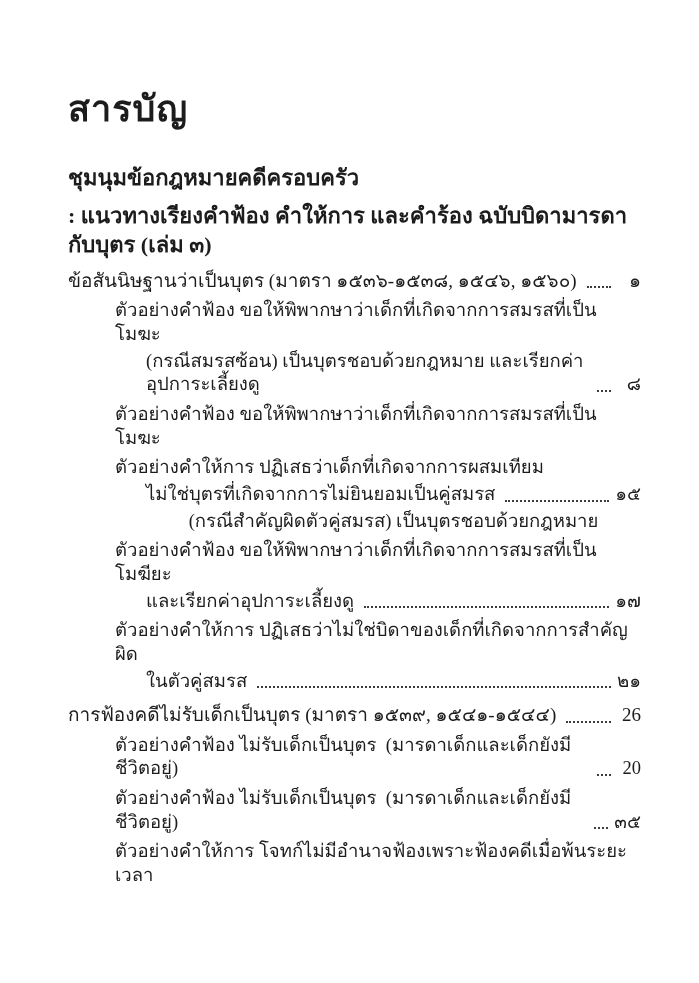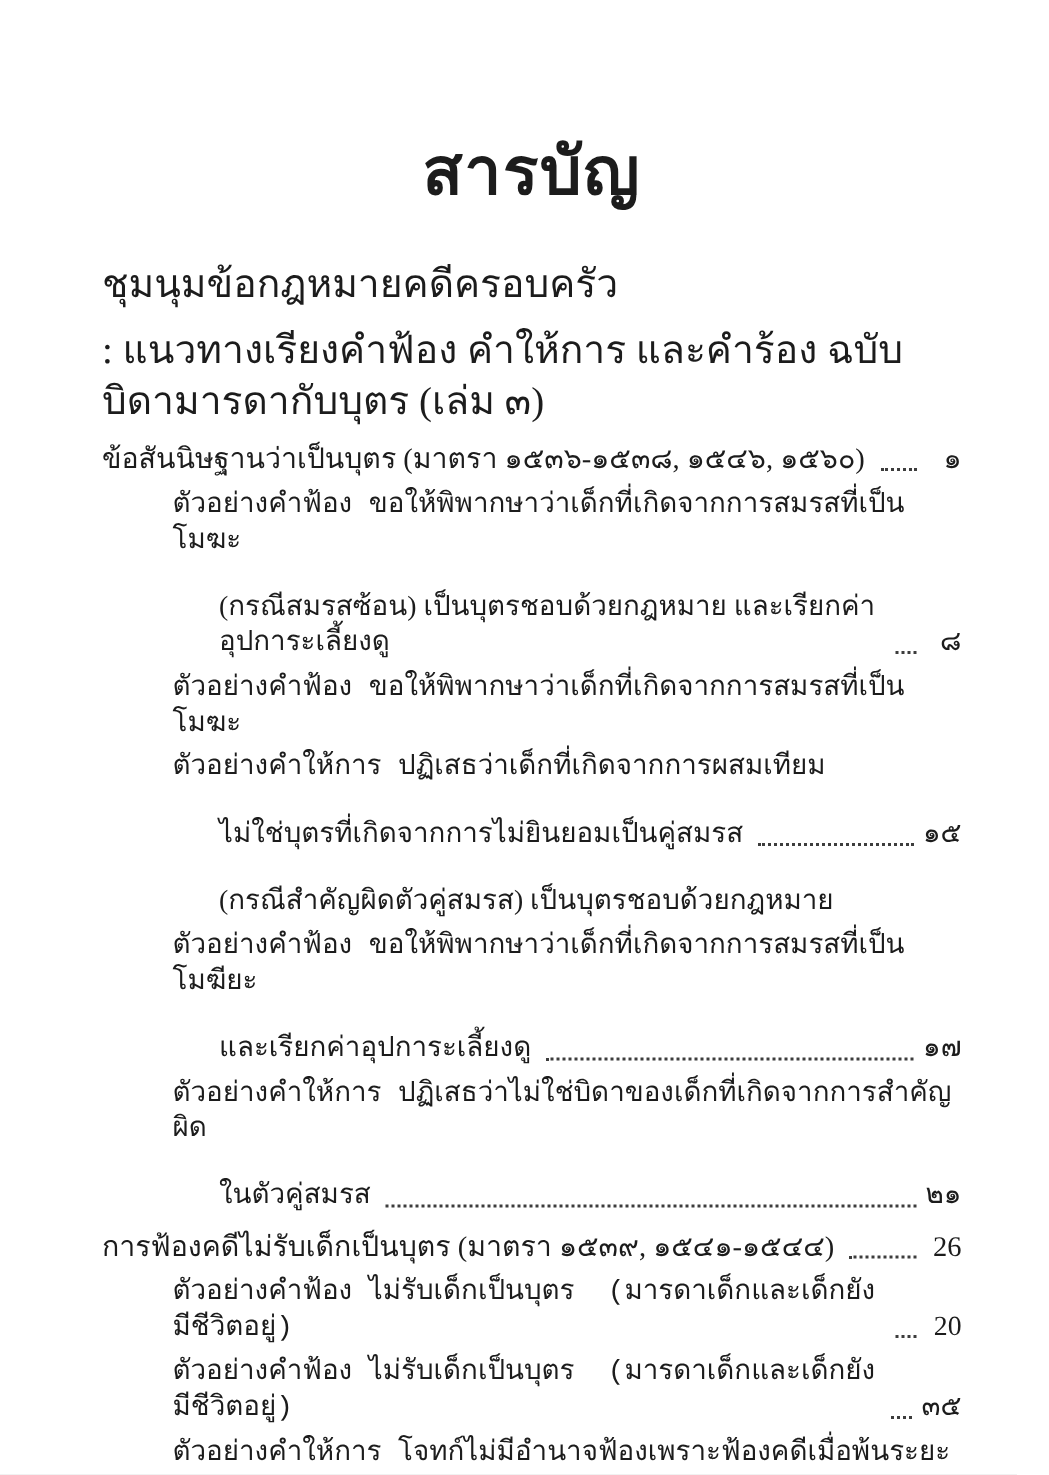--- a/index.html
+++ b/index.html
@@ -15,51 +15,50 @@
     width: 699px;
     height: 983px;
     margin: 0 auto;
     background: #ffffff;
     color: #1c1c1c;
     box-sizing: border-box;
     padding: 86px 58px 0 68px;
     overflow: hidden;
   }
   .doc-title {
-    text-align: center;
-    font-size: 44px;
+    font-size: 36px;
     font-weight: bold;
     letter-spacing: 1px;
     margin: 0 0 30px 0;
     line-height: 1.3;
   }
   .hdr {
-    font-weight: normal;
-    font-size: 26px;
+    font-weight: bold;
+    font-size: 22px;
     line-height: 1.32;
     margin: 0 0 9px 0;
   }
   .toc {
     margin-top: 4px;
   }
   .row {
     display: flex;
     align-items: flex-end;
     font-size: 18.5px;
     line-height: 1.28;
     margin-top: 6px;
   }
-  .row.cont { margin-top: 21px; }
+  .row.cont { margin-top: 3px; justify-content: center; }
   .row.section {
     font-weight: normal;
     font-size: 19px;
     margin-top: 10px;
   }
   .row .txt { white-space: pre-wrap; }
-  .row.ind1 .txt { padding-left: 47px; font-family: Liberation Mono, monospace; }
+  .row.ind1 .txt { padding-left: 47px; }
   .row.ind2 .txt { padding-left: 78px; }
   .leader {
     flex: 1 1 auto;
     min-width: 14px;
     margin: 0 6px 5px 10px;
     border-bottom: 2px dotted #3d3d3d;
     height: 1px;
   }
   .pg {
     flex: 0 0 auto;

